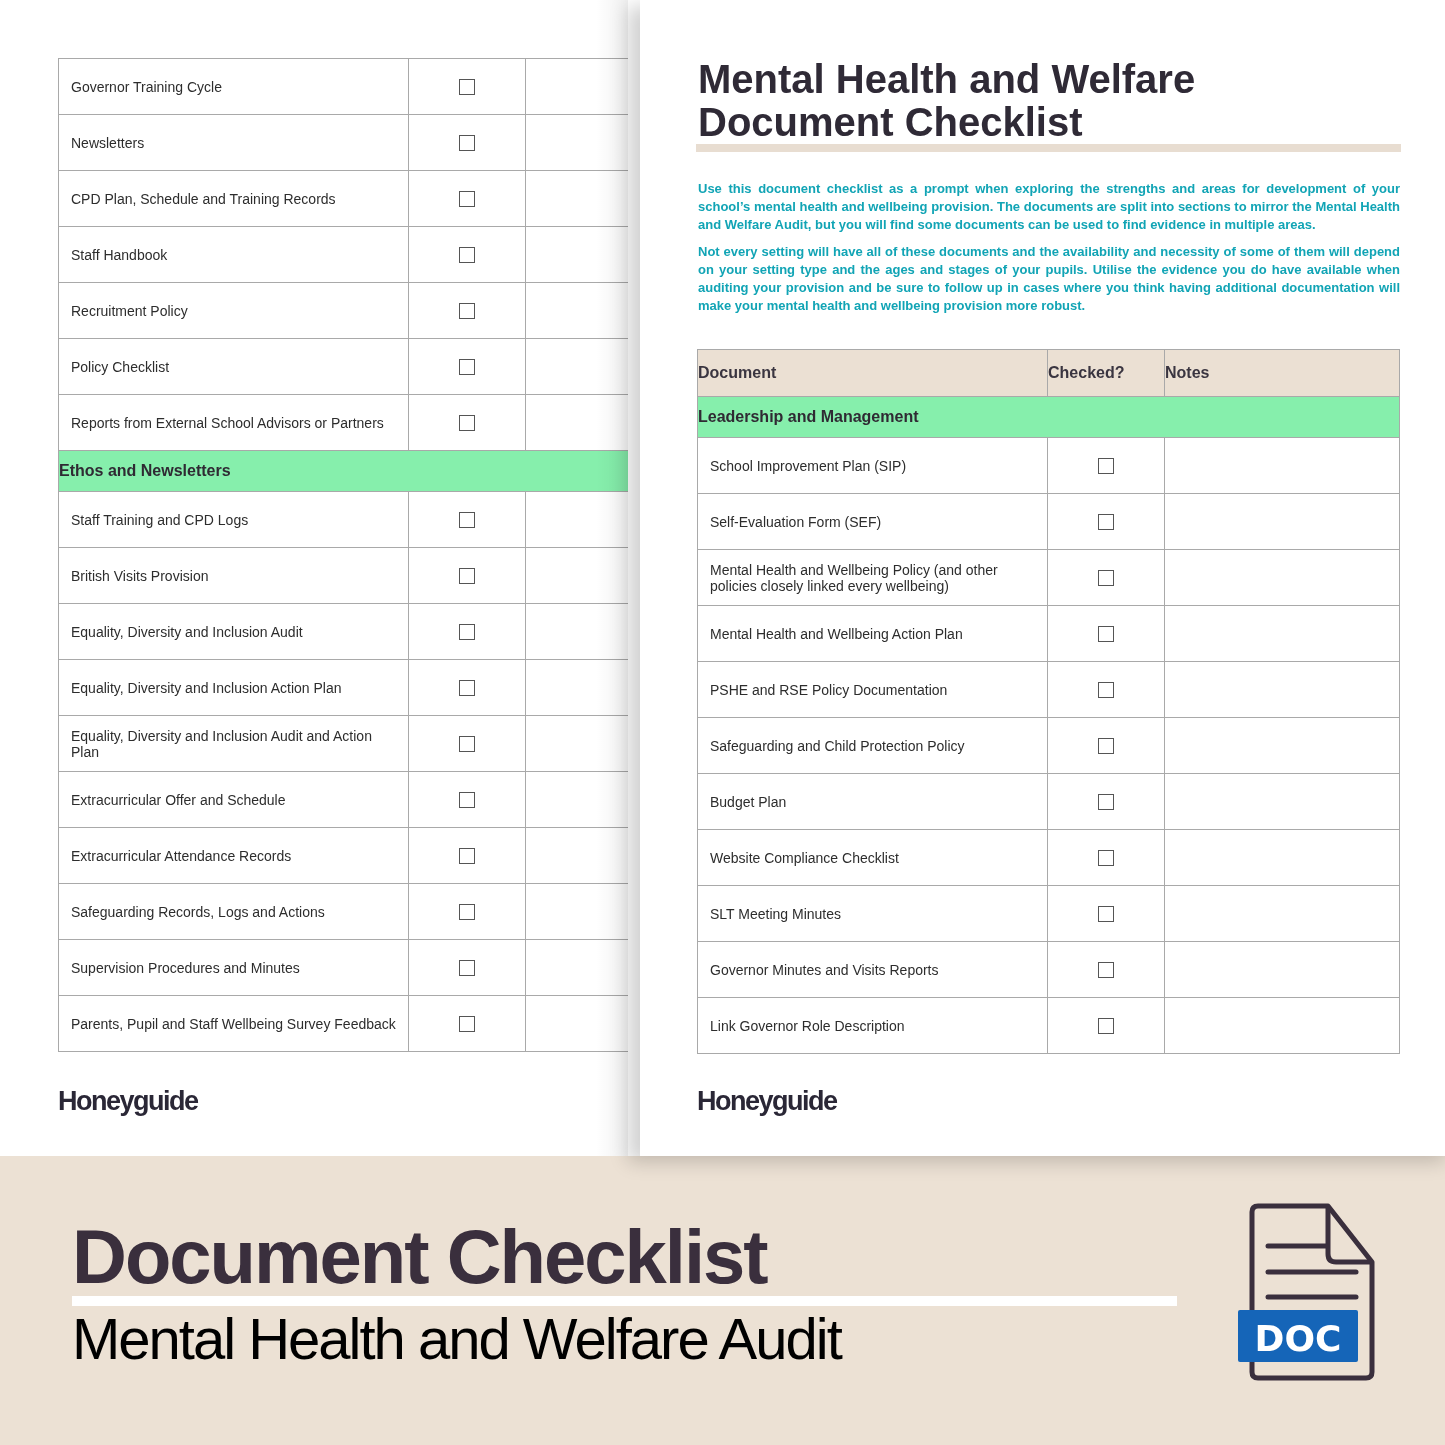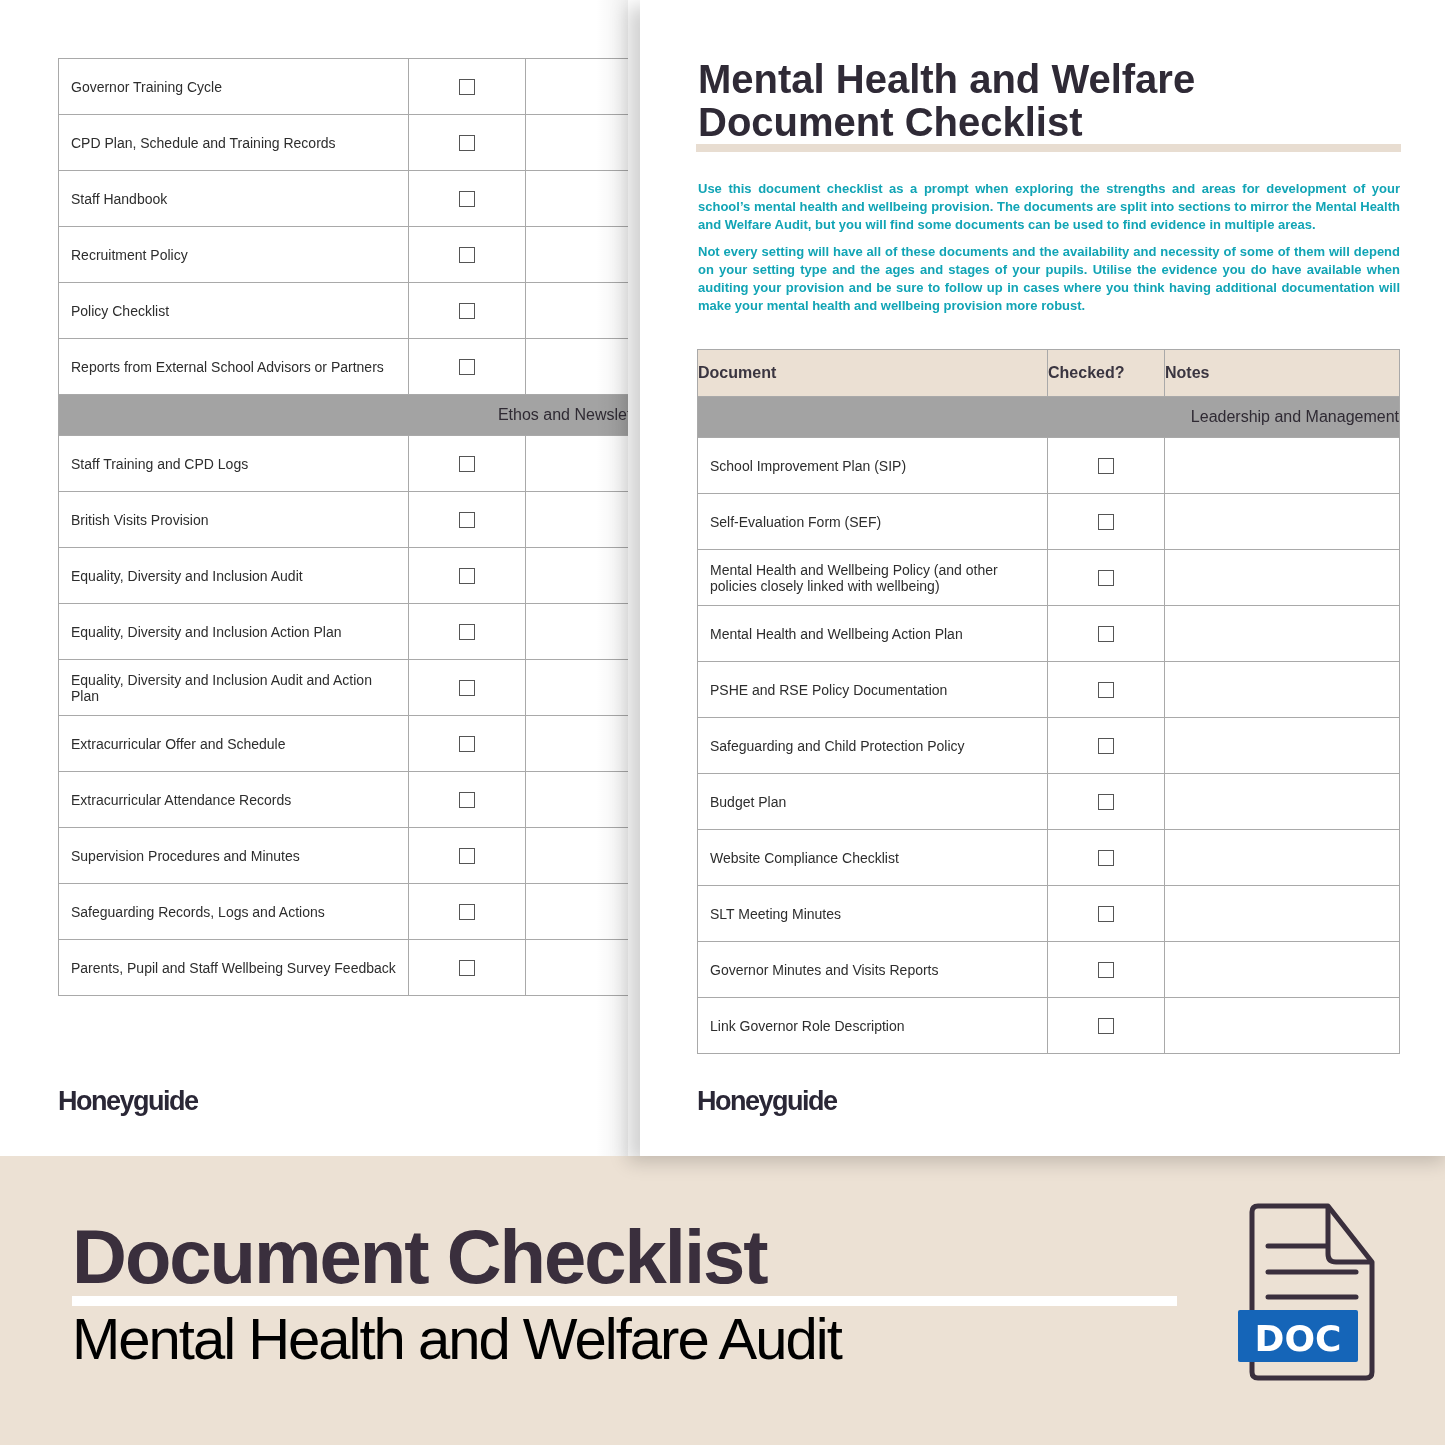--- a/index.html
+++ b/index.html
@@ -7,21 +7,21 @@
   .top-area { position:absolute; left:0; top:0; width:1445px; height:1156px; background:#fff; }
   .page-left { position:absolute; left:0; top:0; width:628px; height:1156px; background:#fff; overflow:hidden; }
   .page-right { position:absolute; left:628px; top:0; width:817px; height:1156px; background:#fff; box-shadow:-12px 6px 18px rgba(0,0,0,0.18);margin-left:12px; }
   .left-shadow { position:absolute; left:596px; top:0; width:32px; height:1156px; background:linear-gradient(to right, rgba(255,255,255,0), rgba(0,0,0,0.06)); }
 
   table.chk { border-collapse:collapse; table-layout:fixed; }
   table.chk td, table.chk th { border:1px solid #a9a9a9; padding:0; }
   .doc-cell { padding:0 0 0 12px !important; font-size:14px; color:#2d2d2d; line-height:16px; vertical-align:middle; }
   .chk-cell { text-align:center; vertical-align:middle; }
   .box { display:inline-block; width:16px; height:16px; border:1px solid #555; box-sizing:border-box; vertical-align:middle; cursor:pointer; }
-  .section-row td { background:#a3a3a3; text-align:right; font-weight:normal; font-size:16px; color:#2f2a33; height:40px; }
+  .section-row td { background:#86efac; text-align:left; font-weight:bold; font-size:16px; color:#2f2a33; height:40px; }
   .head-row th { background:#ebe0d3; text-align:left; font-size:16px; font-weight:bold; color:#3a3540; height:46px; padding-left:12px; }
 
   #left-table { position:absolute; left:58px; top:58px; width:600px;padding-left:15px; }
   #right-table { position:absolute; left:57px; top:349px; width:702px; }
 
   .doc-title { position:absolute; left:58px; top:58px; font-size:40px; font-weight:bold; color:#2f2a36; line-height:43px; width:680px; }
   .title-rule { position:absolute; left:56px; top:144px; width:705px; height:8px; background:#e8ddd1; }
   .intro { position:absolute; left:58px; top:180px; width:702px; color:#11a4b5; font-size:13px; font-weight:bold; line-height:18.2px; text-align:justify; }
   .intro p { margin:0 0 8px 0; }
 
@@ -47,20 +47,25 @@
           <col style="width:117px">
           <col style="width:133px">
         </colgroup>
       <tbody>
         <tr style="height:56px">
             <td class="doc-cell">Governor Training Cycle</td>
             <td class="chk-cell"><span class="box"></span></td>
             <td></td>
           </tr>
         <tr style="height:56px">
+            <td class="doc-cell">Newsletters</td>
+            <td class="chk-cell"><span class="box"></span></td>
+            <td></td>
+          </tr>
+        <tr style="height:56px">
             <td class="doc-cell">CPD Plan, Schedule and Training Records</td>
             <td class="chk-cell"><span class="box"></span></td>
             <td></td>
           </tr>
         <tr style="height:56px">
             <td class="doc-cell">Staff Handbook</td>
             <td class="chk-cell"><span class="box"></span></td>
             <td></td>
           </tr>
         <tr style="height:56px">
@@ -110,26 +115,26 @@
             <td class="doc-cell">Extracurricular Offer and Schedule</td>
             <td class="chk-cell"><span class="box"></span></td>
             <td></td>
           </tr>
         <tr style="height:56px">
             <td class="doc-cell">Extracurricular Attendance Records</td>
             <td class="chk-cell"><span class="box"></span></td>
             <td></td>
           </tr>
         <tr style="height:56px">
+            <td class="doc-cell">Safeguarding Records, Logs and Actions</td>
+            <td class="chk-cell"><span class="box"></span></td>
+            <td></td>
+          </tr>
+        <tr style="height:56px">
             <td class="doc-cell">Supervision Procedures and Minutes</td>
-            <td class="chk-cell"><span class="box"></span></td>
-            <td></td>
-          </tr>
-        <tr style="height:56px">
-            <td class="doc-cell">Safeguarding Records, Logs and Actions</td>
             <td class="chk-cell"><span class="box"></span></td>
             <td></td>
           </tr>
         <tr style="height:56px">
             <td class="doc-cell">Parents, Pupil and Staff Wellbeing Survey Feedback</td>
             <td class="chk-cell"><span class="box"></span></td>
             <td></td>
           </tr>
       </tbody>
     </table>
@@ -174,21 +179,21 @@
             <td class="doc-cell">School Improvement Plan (SIP)</td>
             <td class="chk-cell"><span class="box"></span></td>
             <td></td>
           </tr>
         <tr style="height:56px">
             <td class="doc-cell">Self-Evaluation Form (SEF)</td>
             <td class="chk-cell"><span class="box"></span></td>
             <td></td>
           </tr>
         <tr style="height:56px">
-            <td class="doc-cell" style="padding-right:40px !important">Mental Health and Wellbeing Policy (and other policies closely linked with wellbeing)</td>
+            <td class="doc-cell" style="padding-right:40px !important">Mental Health and Wellbeing Policy (and other policies closely linked every wellbeing)</td>
             <td class="chk-cell"><span class="box"></span></td>
             <td></td>
           </tr>
         <tr style="height:56px">
             <td class="doc-cell">Mental Health and Wellbeing Action Plan</td>
             <td class="chk-cell"><span class="box"></span></td>
             <td></td>
           </tr>
         <tr style="height:56px">
             <td class="doc-cell">PSHE and RSE Policy Documentation</td>

